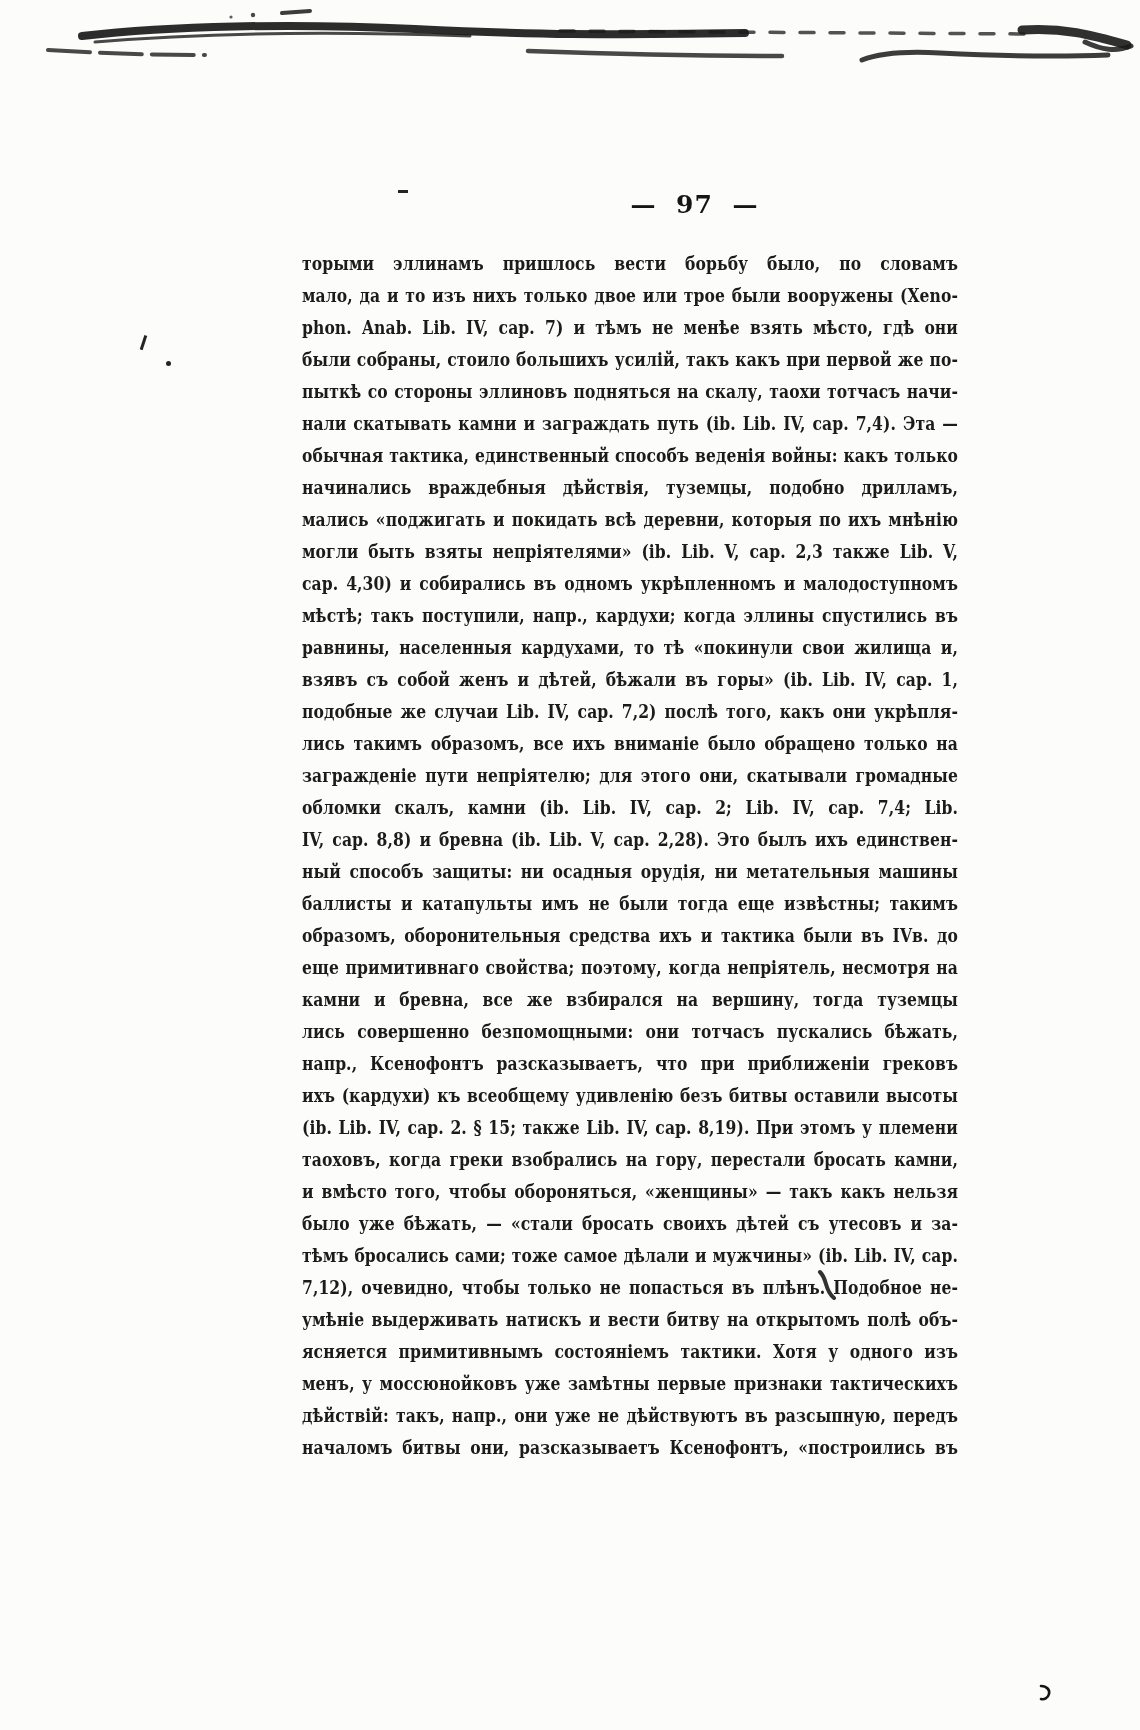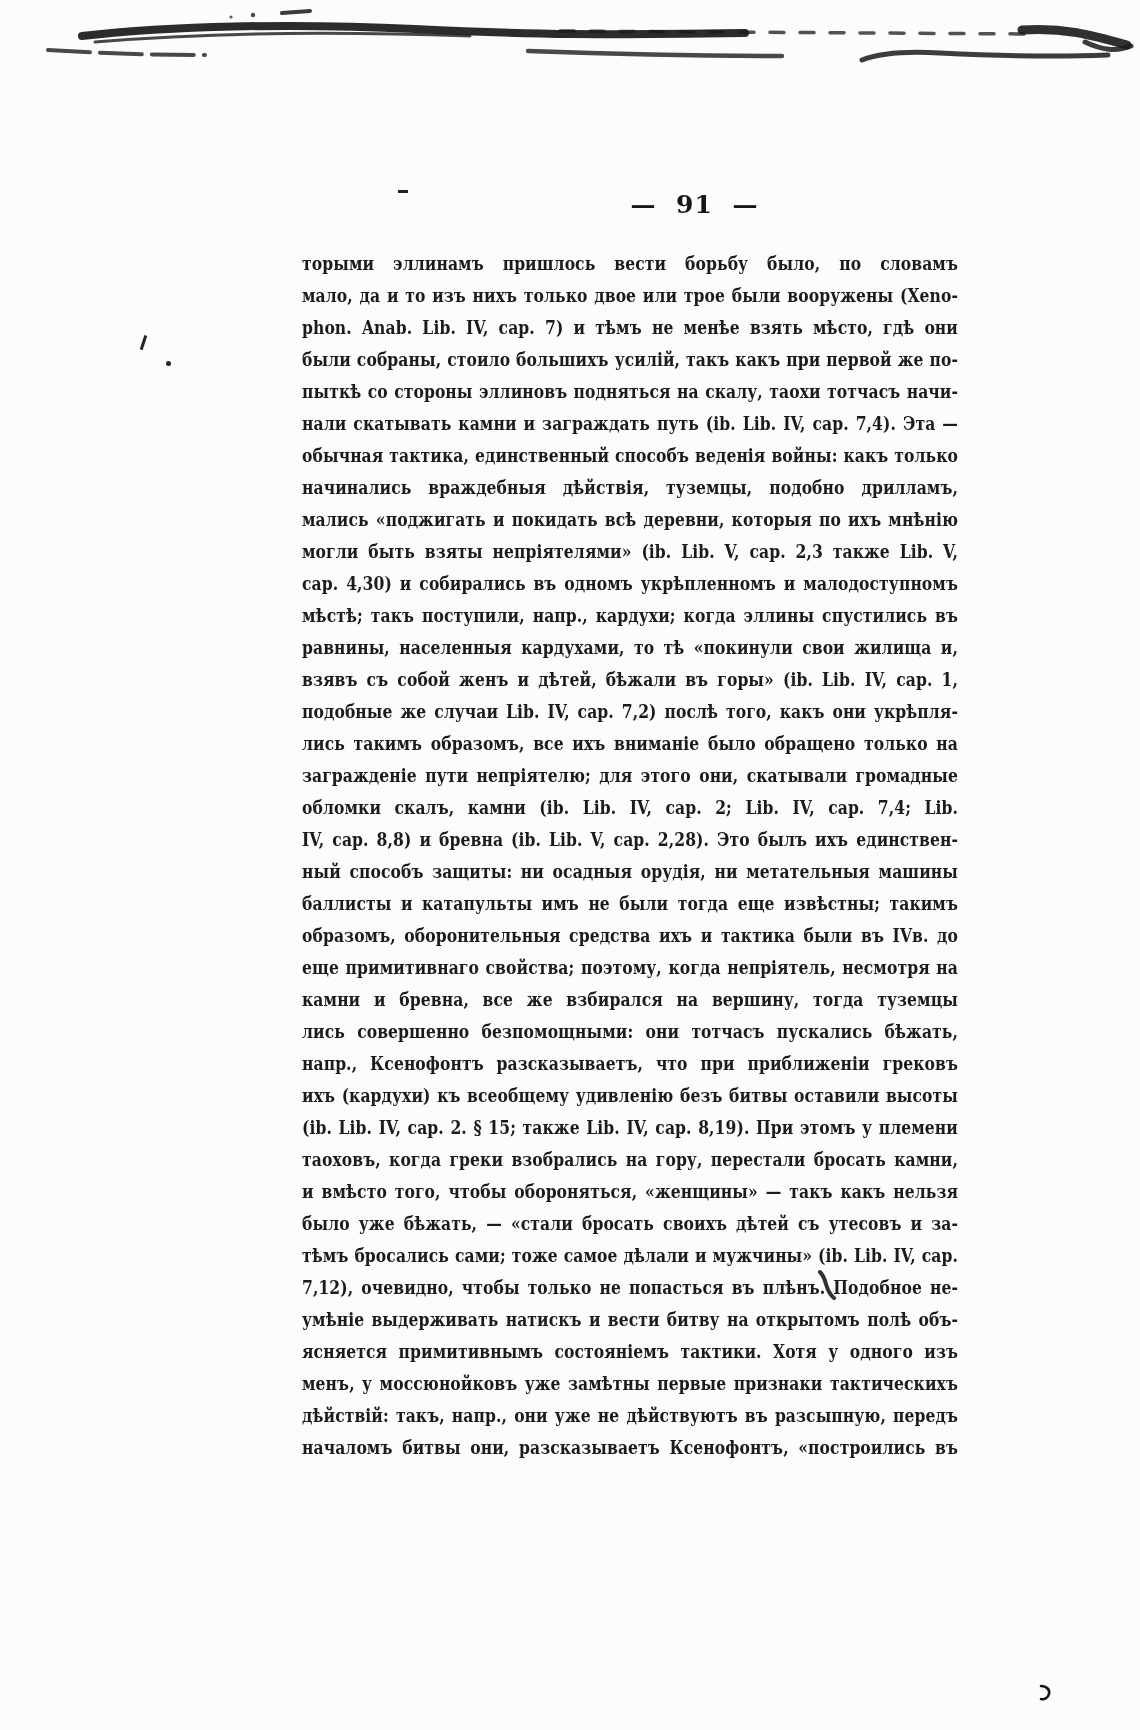--- a/index.html
+++ b/index.html
@@ -70,21 +70,21 @@
       <path d="M1085 42 C 1102 50, 1116 52, 1131 46" stroke-width="5" opacity="0.85"></path>
       <path d="M48 50 C 100 53, 150 55, 205 55" stroke-width="4" stroke-dasharray="42 10" opacity="0.8"></path>
       <path d="M528 51 C 610 54, 700 56, 782 56" stroke-width="4.5" opacity="0.8"></path>
       <path d="M862 60 C 880 53, 905 51, 940 53 C 1000 56, 1060 57, 1108 55" stroke-width="5" opacity="0.85"></path>
       <path d="M282 13 L 310 11" stroke-width="4" opacity="0.85"></path>
     </g>
     <circle cx="253" cy="15" r="2.2" fill="#1a1a1a" opacity="0.8"></circle>
     <circle cx="231" cy="17" r="1.6" fill="#1a1a1a" opacity="0.7"></circle>
   </svg>
 
-  <div class="pagenum">— 91 —</div>
+  <div class="pagenum">— 97 —</div>
 
   <div class="speck" style="left:398px; top:190px; width:10px; height:2.5px;"></div>
 
   <div class="speck" style="left:142px; top:335px; width:2.5px; height:15px; transform:rotate(18deg);"></div>
   <div class="speck speck-dot" style="left:166px; top:361px; width:5px; height:5px;"></div>
 
   <div class="text-block">
       <div class="line">торыми эллинамъ пришлось вести борьбу было, по словамъ Ксенофонта,</div>
       <div class="line">мало, да и то изъ нихъ только двое или трое были вооружены (Xeno-</div>
       <div class="line">phon. Anab. Lib. IV, cap. 7) и тѣмъ не менѣе взять мѣсто, гдѣ они</div>

